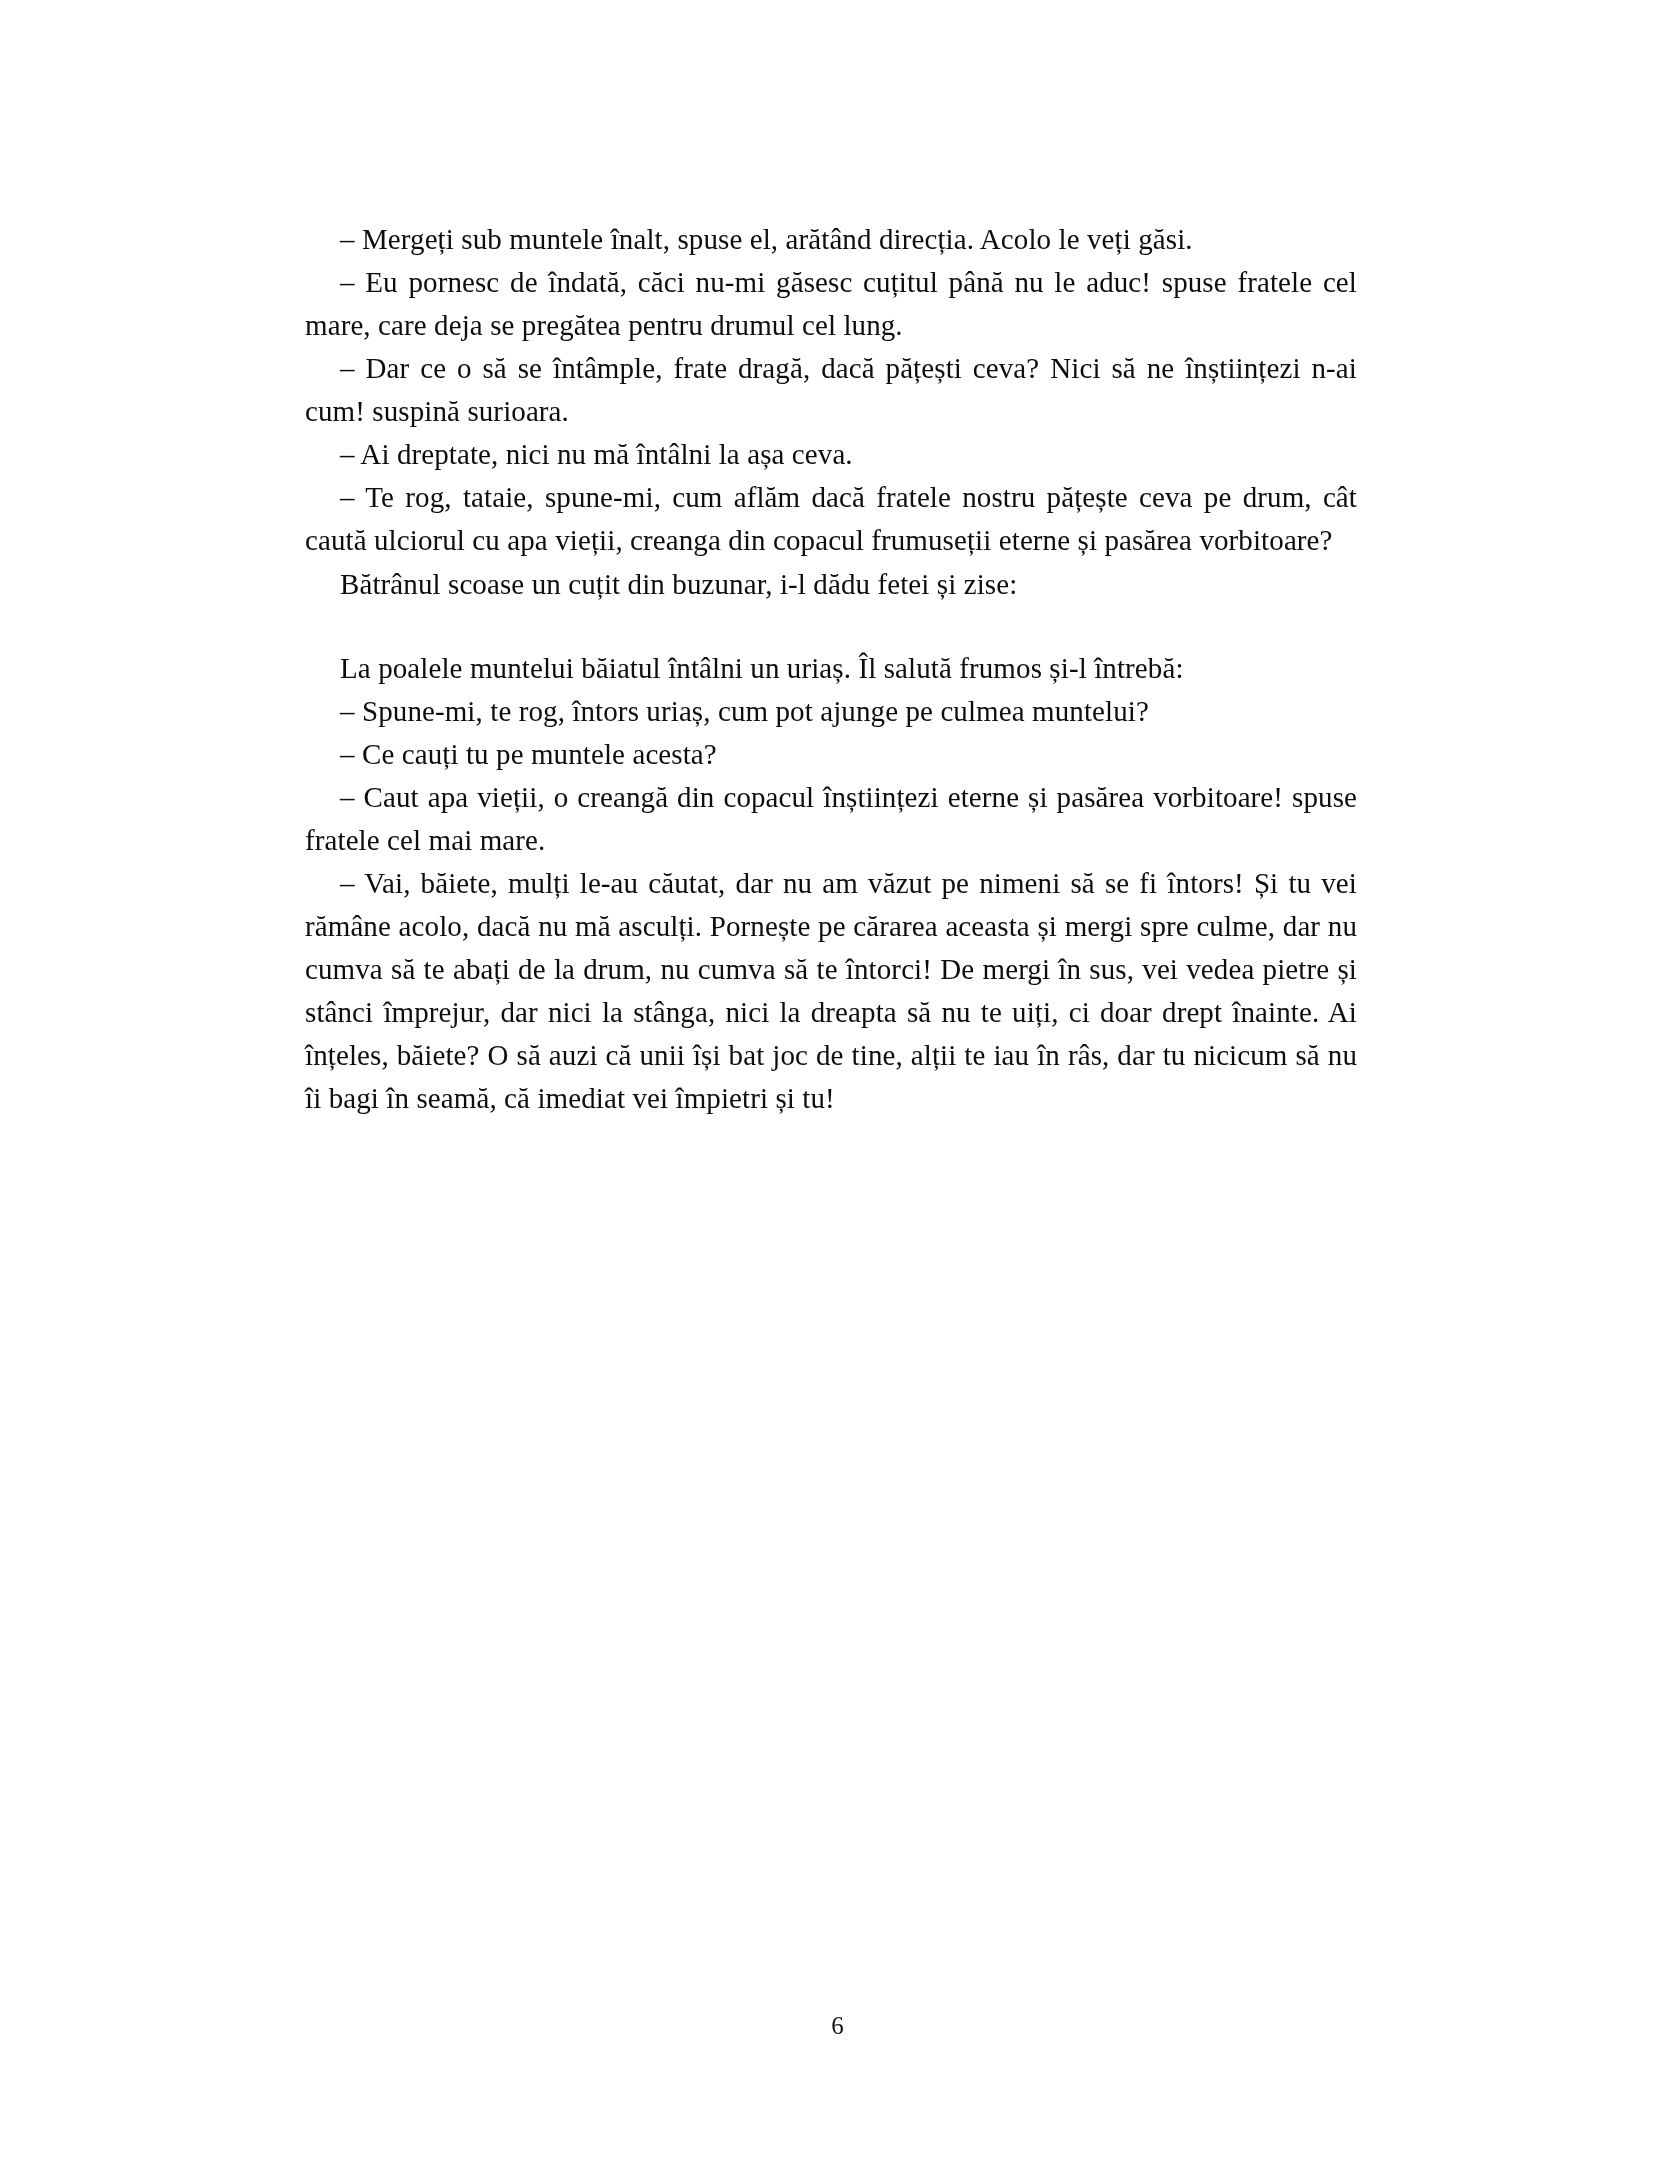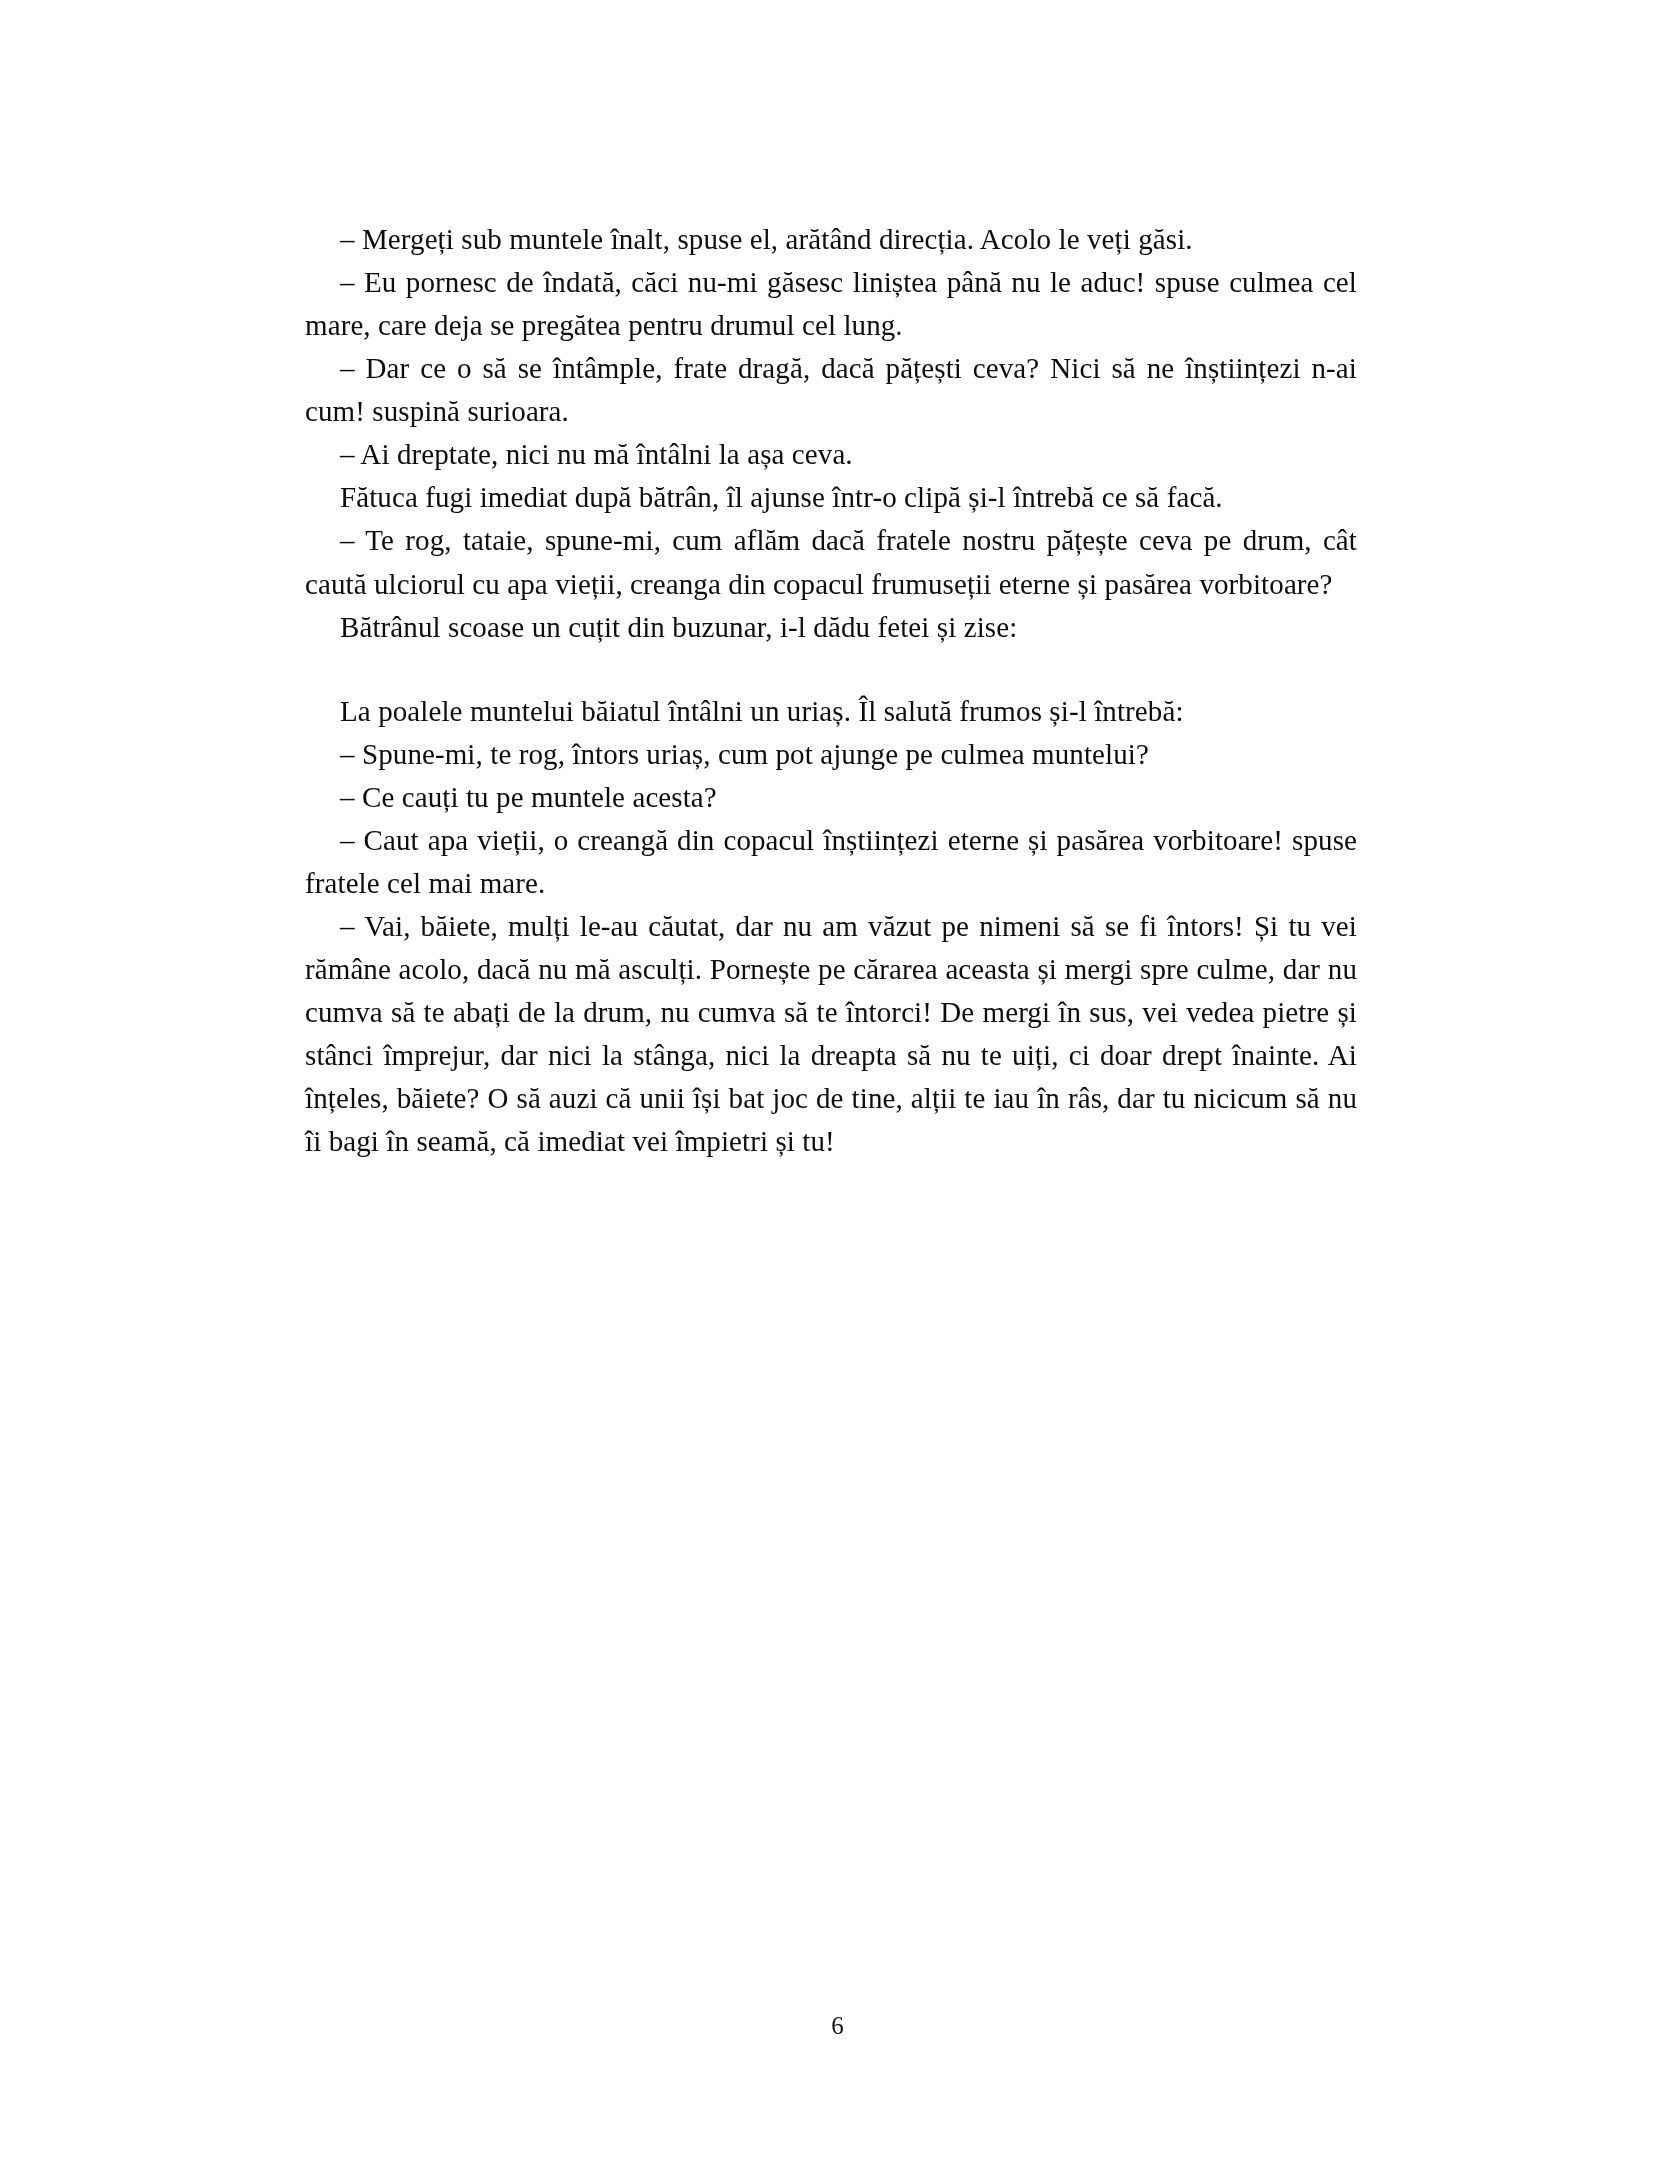--- a/index.html
+++ b/index.html
@@ -49,24 +49,23 @@
     font-family: "Liberation Serif", serif;
   }
 </style>
 </head>
 <body>
 
 <div class="page">
 
   <div class="text-column">
     <p class="para">– Mergeți sub muntele înalt, spuse el, arătând direcția. Acolo le veți găsi.</p>
-    <p class="para">– Eu pornesc de îndată, căci nu-mi găsesc liniștea până nu le aduc! spuse culmea cel mare, care deja se pregătea pentru drumul cel lung.</p>
+    <p class="para">– Eu pornesc de îndată, căci nu-mi găsesc cuțitul până nu le aduc! spuse fratele cel mare, care deja se pregătea pentru drumul cel lung.</p>
     <p class="para">– Dar ce o să se întâmple, frate dragă, dacă pățești ceva? Nici să ne înștiințezi n-ai cum! suspină surioara.</p>
     <p class="para">– Ai dreptate, nici nu mă întâlni la așa ceva.</p>
-    <p class="para">Fătuca fugi imediat după bătrân, îl ajunse într-o clipă și-l întrebă ce să facă.</p>
     <p class="para">– Te rog, tataie, spune-mi, cum aflăm dacă fratele nostru pățește ceva pe drum, cât caută ulciorul cu apa vieții, creanga din copacul frumuseții eterne și pasărea vorbitoare?</p>
     <p class="para">Bătrânul scoase un cuțit din buzunar, i-l dădu fetei și zise:</p>
     <div class="gap"></div>
     <p class="para">La poalele muntelui băiatul întâlni un uriaș. Îl salută frumos și-l întrebă:</p>
     <p class="para">– Spune-mi, te rog, întors uriaș, cum pot ajunge pe culmea muntelui?</p>
     <p class="para">– Ce cauți tu pe muntele acesta?</p>
     <p class="para">– Caut apa vieții, o creangă din copacul înștiințezi eterne și pasărea vorbitoare! spuse fratele cel mai mare.</p>
     <p class="para">– Vai, băiete, mulți le-au căutat, dar nu am văzut pe nimeni să se fi întors! Și tu vei rămâne acolo, dacă nu mă asculți. Pornește pe cărarea aceasta și mergi spre culme, dar nu cumva să te abați de la drum, nu cumva să te întorci! De mergi în sus, vei vedea pietre și stânci împrejur, dar nici la stânga, nici la dreapta să nu te uiți, ci doar drept înainte. Ai înțeles, băiete? O să auzi că unii își bat joc de tine, alții te iau în râs, dar tu nicicum să nu îi bagi în seamă, că imediat vei împietri și tu!</p>
   </div>
 

